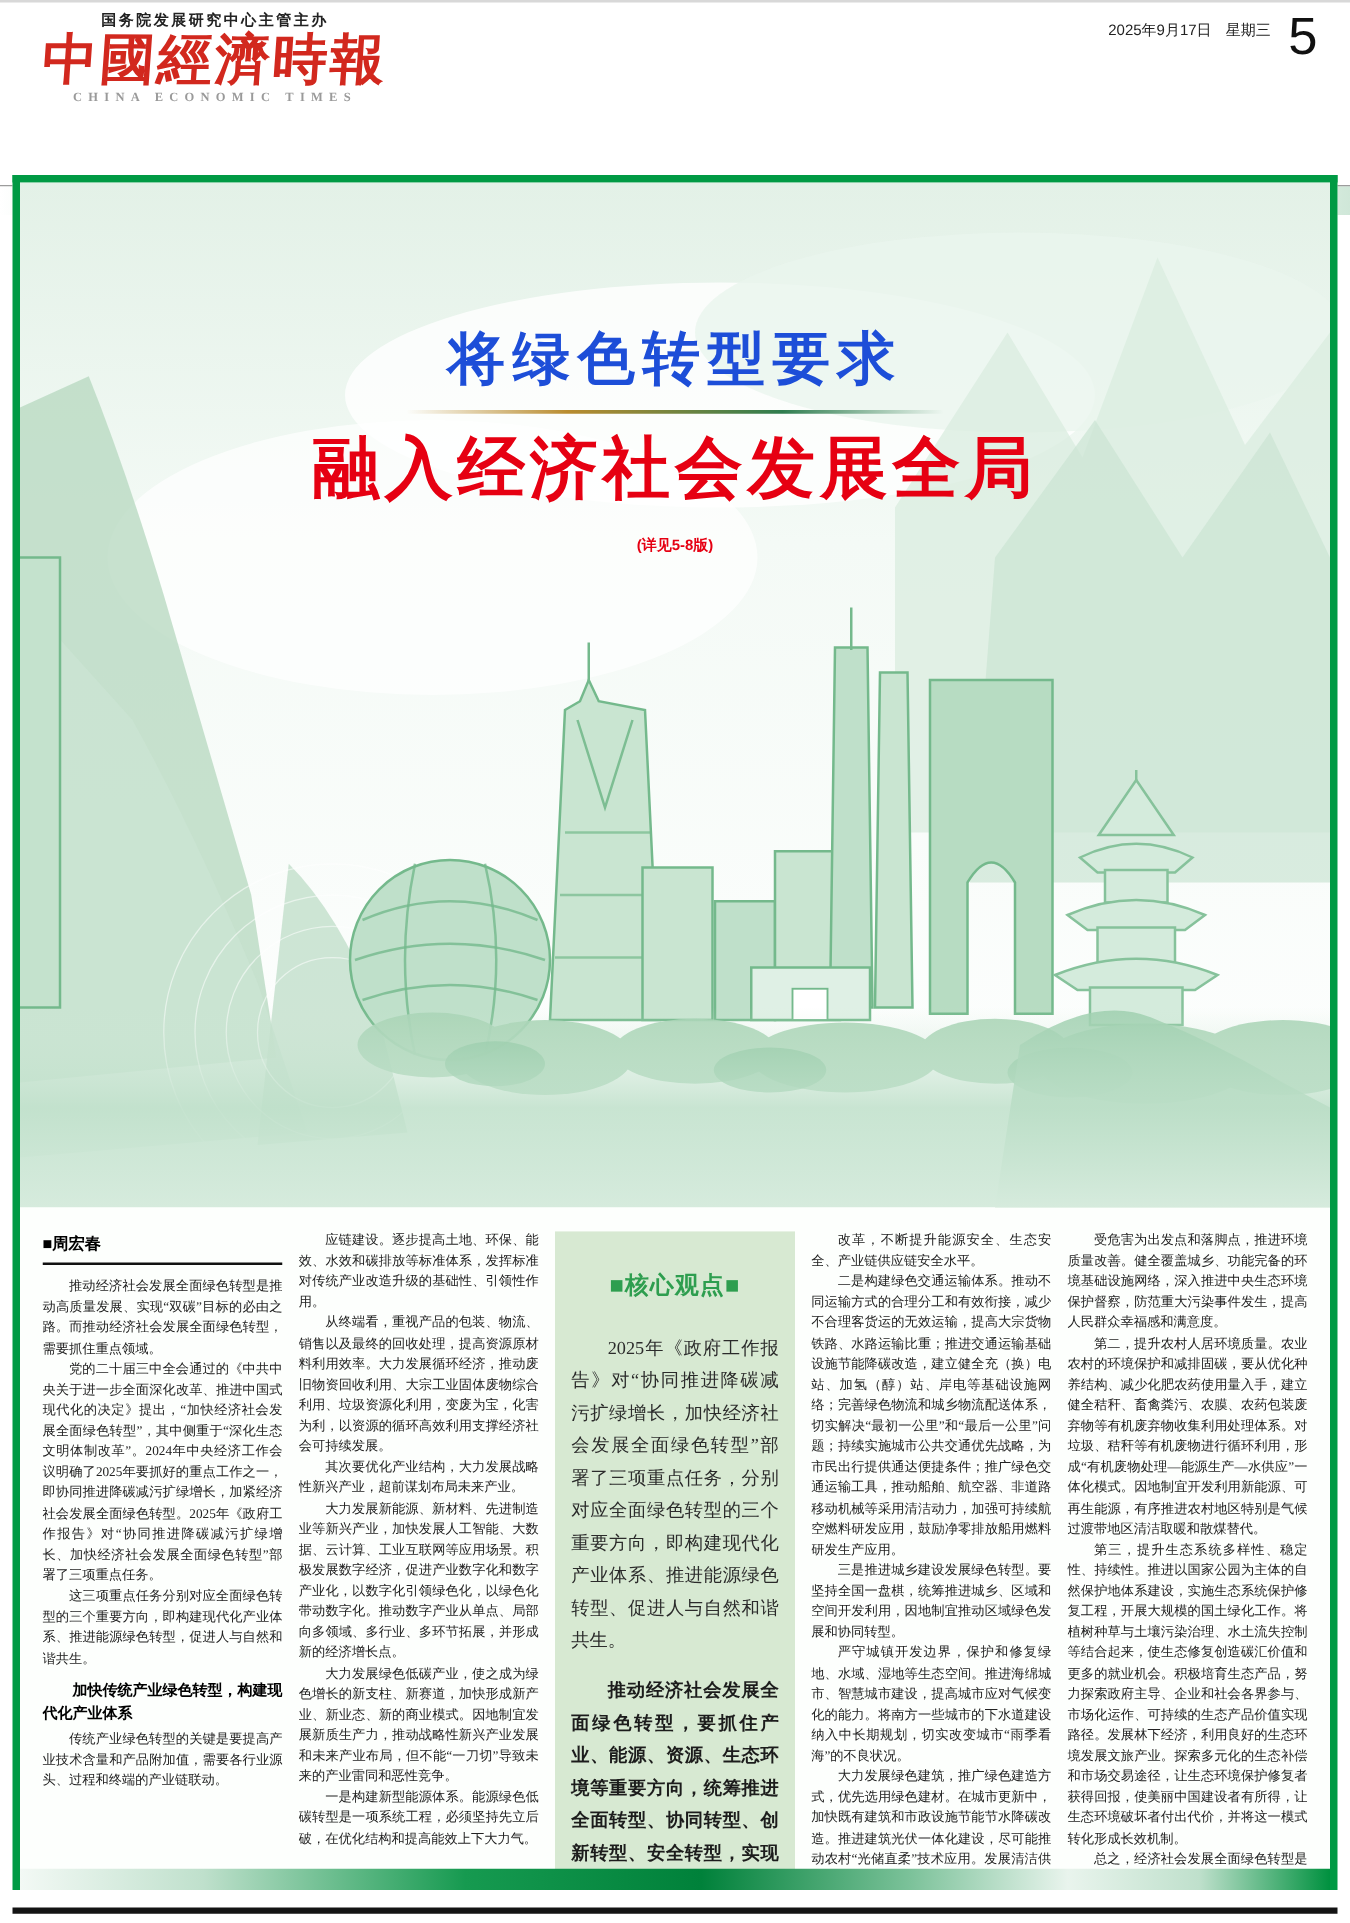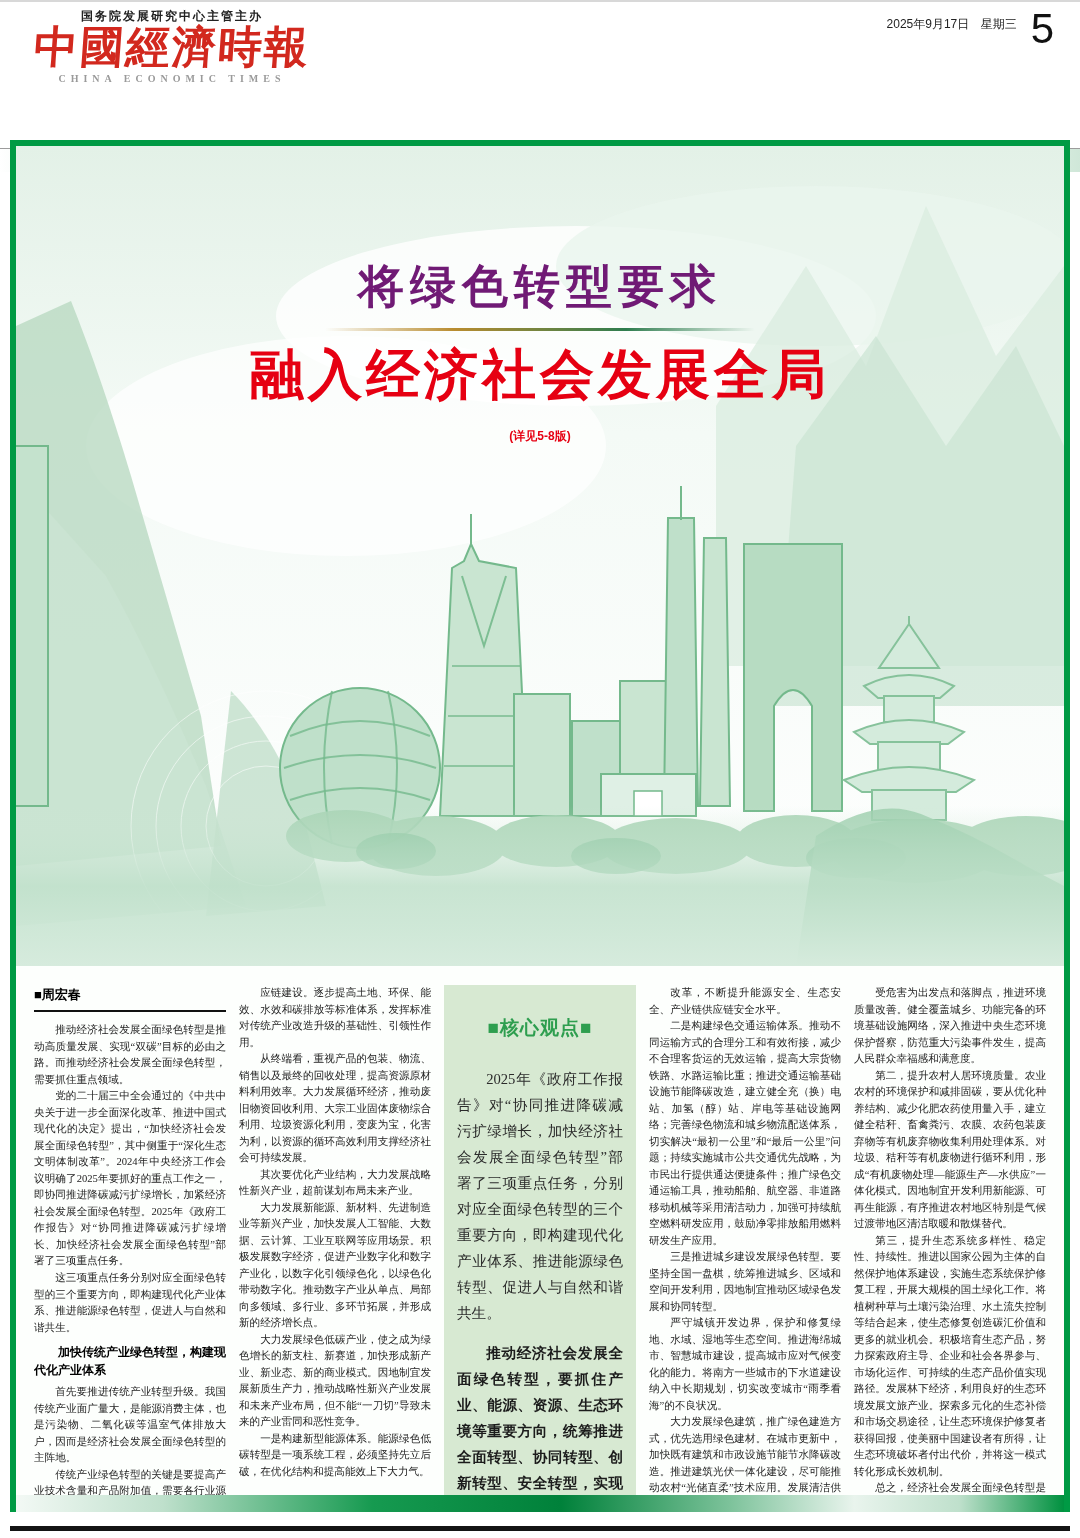--- a/index.html
+++ b/index.html
@@ -44,21 +44,21 @@
 
   
   .frame {
     position:absolute; top:140px; left:10px; width:1060px; height:1372px;
     border:6px solid #009a44; border-bottom:none; background:#fdfffd; overflow:hidden;
   }
   .frame-inner { position:relative; width:100%; height:100%; }
   .illustration { position:absolute; top:0; left:0; width:1048px; height:820px; }
 
   .banner { position:absolute; top:110px; left:0; width:100%; text-align:center; }
-  .banner-line1 { font-size:46px; font-weight:900; color:#701a75; letter-spacing:6px; font-family:"Liberation Serif",serif; }
+  .banner-line1 { font-size:46px; font-weight:900; color:#1d4ed8; letter-spacing:6px; font-family:"Liberation Serif",serif; }
   .banner-divider { width:430px; height:3px; margin:10px auto 8px;
     background:linear-gradient(90deg,rgba(255,255,255,0),#b98c2f 30%,#2f7d4f 70%,rgba(255,255,255,0)); border-radius:2px; }
   .banner-line2 { font-size:54px; font-weight:900; color:#e60012; letter-spacing:4px; font-family:"Liberation Serif",serif; }
   .banner-note { margin-top:16px; font-size:12px; color:#e60012; font-weight:bold; font-family:"Liberation Sans",sans-serif; }
 
   .headline-spacer { height:752px; }
   .article-headline {
     text-align:center; font-size:42px; font-weight:900; letter-spacing:2px;
     color:#000; font-family:"Liberation Serif",serif; line-height:1.1;
     text-shadow:0 0 1px rgba(0,0,0,.35);
@@ -234,21 +234,20 @@
 
       <div class="cols">
 
         <div class="col">
           <div class="byline">■周宏春</div>
           <div class="byline-rule"></div>
           <p class="para">推动经济社会发展全面绿色转型是推动高质量发展、实现“双碳”目标的必由之路。而推动经济社会发展全面绿色转型，需要抓住重点领域。</p>
           <p class="para">党的二十届三中全会通过的《中共中央关于进一步全面深化改革、推进中国式现代化的决定》提出，“加快经济社会发展全面绿色转型”，其中侧重于“深化生态文明体制改革”。2024年中央经济工作会议明确了2025年要抓好的重点工作之一，即协同推进降碳减污扩绿增长，加紧经济社会发展全面绿色转型。2025年《政府工作报告》对“协同推进降碳减污扩绿增长、加快经济社会发展全面绿色转型”部署了三项重点任务。</p>
           <p class="para">这三项重点任务分别对应全面绿色转型的三个重要方向，即构建现代化产业体系、推进能源绿色转型，促进人与自然和谐共生。</p>
           <h3 class="subhead">加快传统产业绿色转型，构建现代化产业体系</h3>
-          <p class="para">首先要推进传统产业转型升级。我国传统产业面广量大，是能源消费主体，也是污染物、二氧化碳等温室气体排放大户，因而是经济社会发展全面绿色转型的主阵地。</p>
           <p class="para">传统产业绿色转型的关键是要提高产业技术含量和产品附加值，需要各行业源头、过程和终端的产业链联动。</p>
 
         </div>
 
         <div class="col">
           <p class="para">应链建设。逐步提高土地、环保、能效、水效和碳排放等标准体系，发挥标准对传统产业改造升级的基础性、引领性作用。</p>
           <p class="para">从终端看，重视产品的包装、物流、销售以及最终的回收处理，提高资源原材料利用效率。大力发展循环经济，推动废旧物资回收利用、大宗工业固体废物综合利用、垃圾资源化利用，变废为宝，化害为利，以资源的循环高效利用支撑经济社会可持续发展。</p>
           <p class="para">其次要优化产业结构，大力发展战略性新兴产业，超前谋划布局未来产业。</p>
           <p class="para">大力发展新能源、新材料、先进制造业等新兴产业，加快发展人工智能、大数据、云计算、工业互联网等应用场景。积极发展数字经济，促进产业数字化和数字产业化，以数字化引领绿色化，以绿色化带动数字化。推动数字产业从单点、局部向多领域、多行业、多环节拓展，并形成新的经济增长点。</p>
           <p class="para">大力发展绿色低碳产业，使之成为绿色增长的新支柱、新赛道，加快形成新产业、新业态、新的商业模式。因地制宜发展新质生产力，推动战略性新兴产业发展和未来产业布局，但不能“一刀切”导致未来的产业雷同和恶性竞争。</p>

